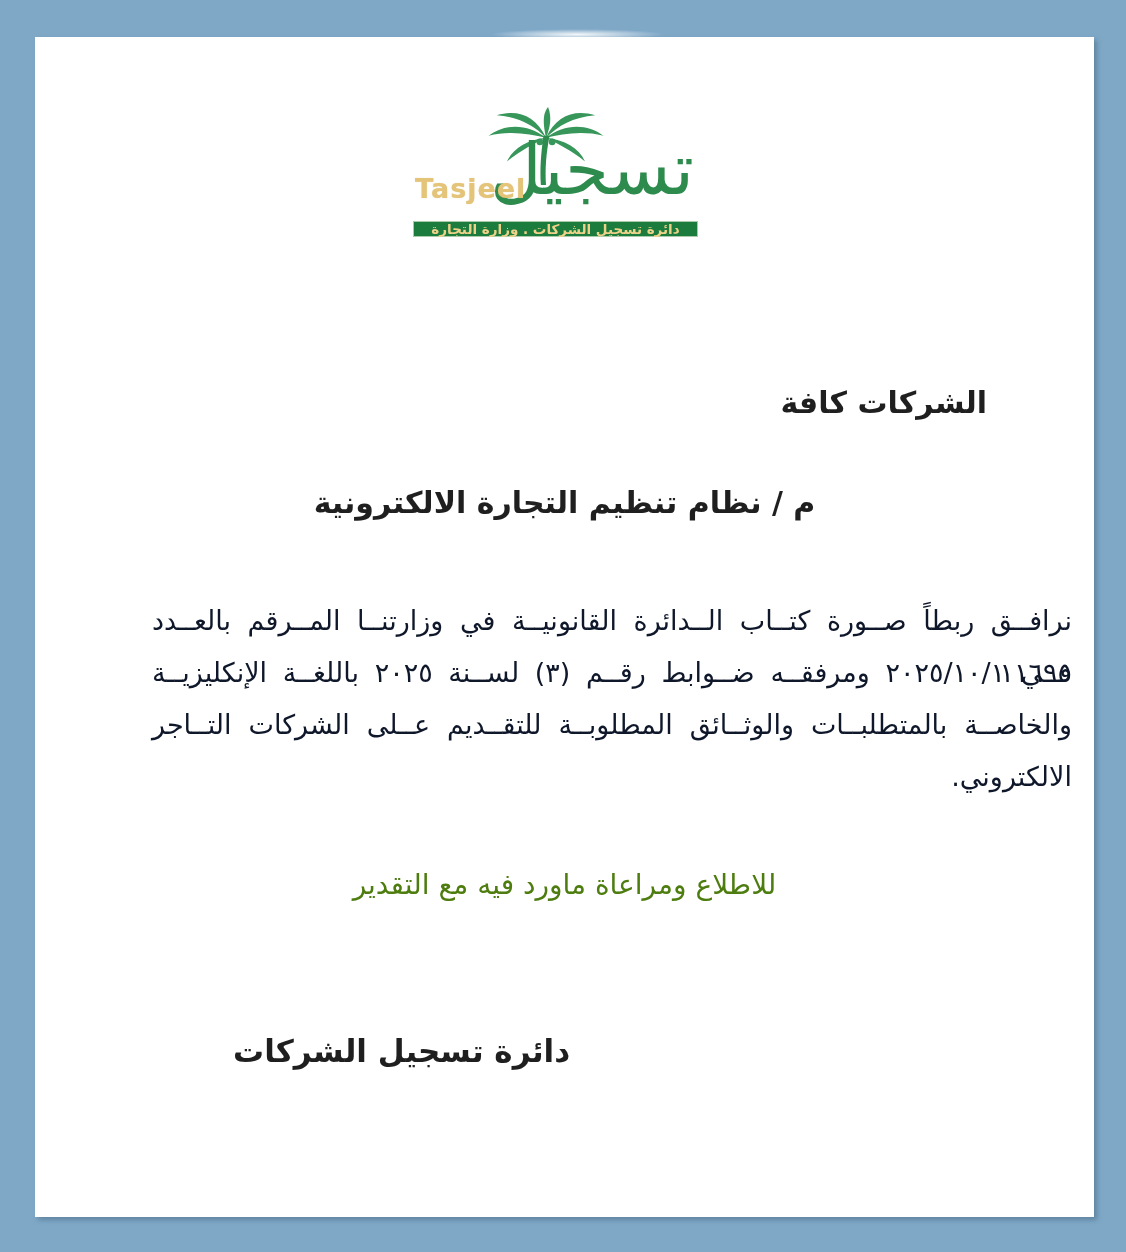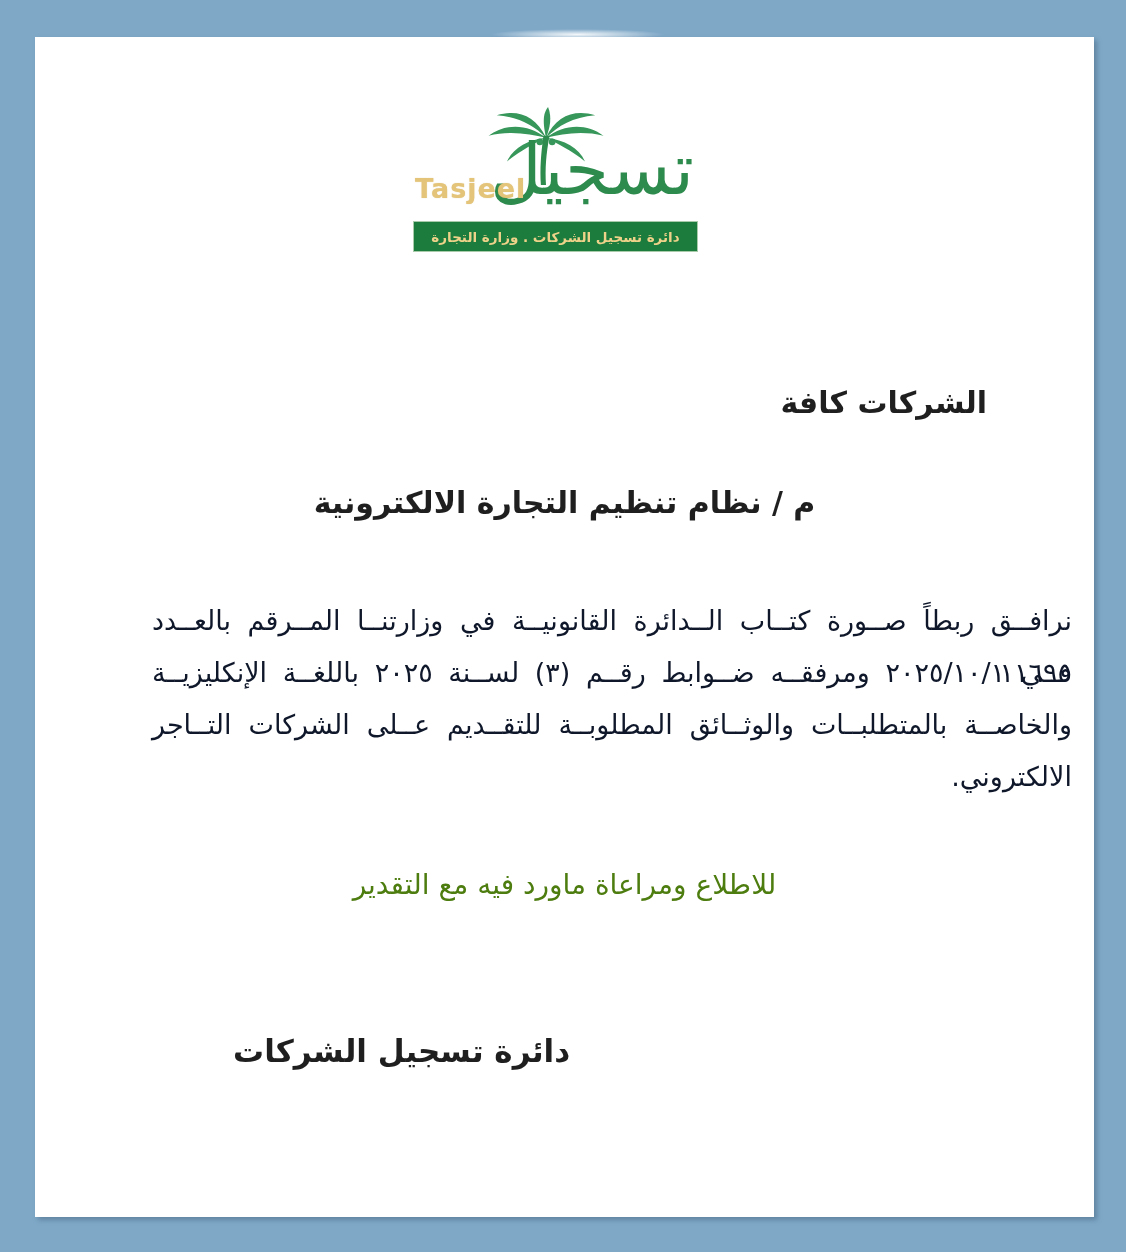--- a/index.html
+++ b/index.html
@@ -56,21 +56,21 @@
     font-size: 27px;
     font-weight: bold;
     letter-spacing: 1px;
     color: #E4C478;
     text-shadow: 0 0 1px rgba(200,160,70,0.5);
     white-space: nowrap;
   }
   .logo-banner {
     position: absolute;
     left: 0; top: 114px;
-    width: 100%; height: 31px;
+    width: 100%; height: 16px;
     background: #1B7C3E;
     border: 1px solid #A9CBA9;
     box-sizing: border-box;
     display: flex; align-items: center; justify-content: center;
   }
   .logo-banner span {
     font-size: 13.5px;
     font-weight: bold;
     color: #EED289;
     direction: rtl;

